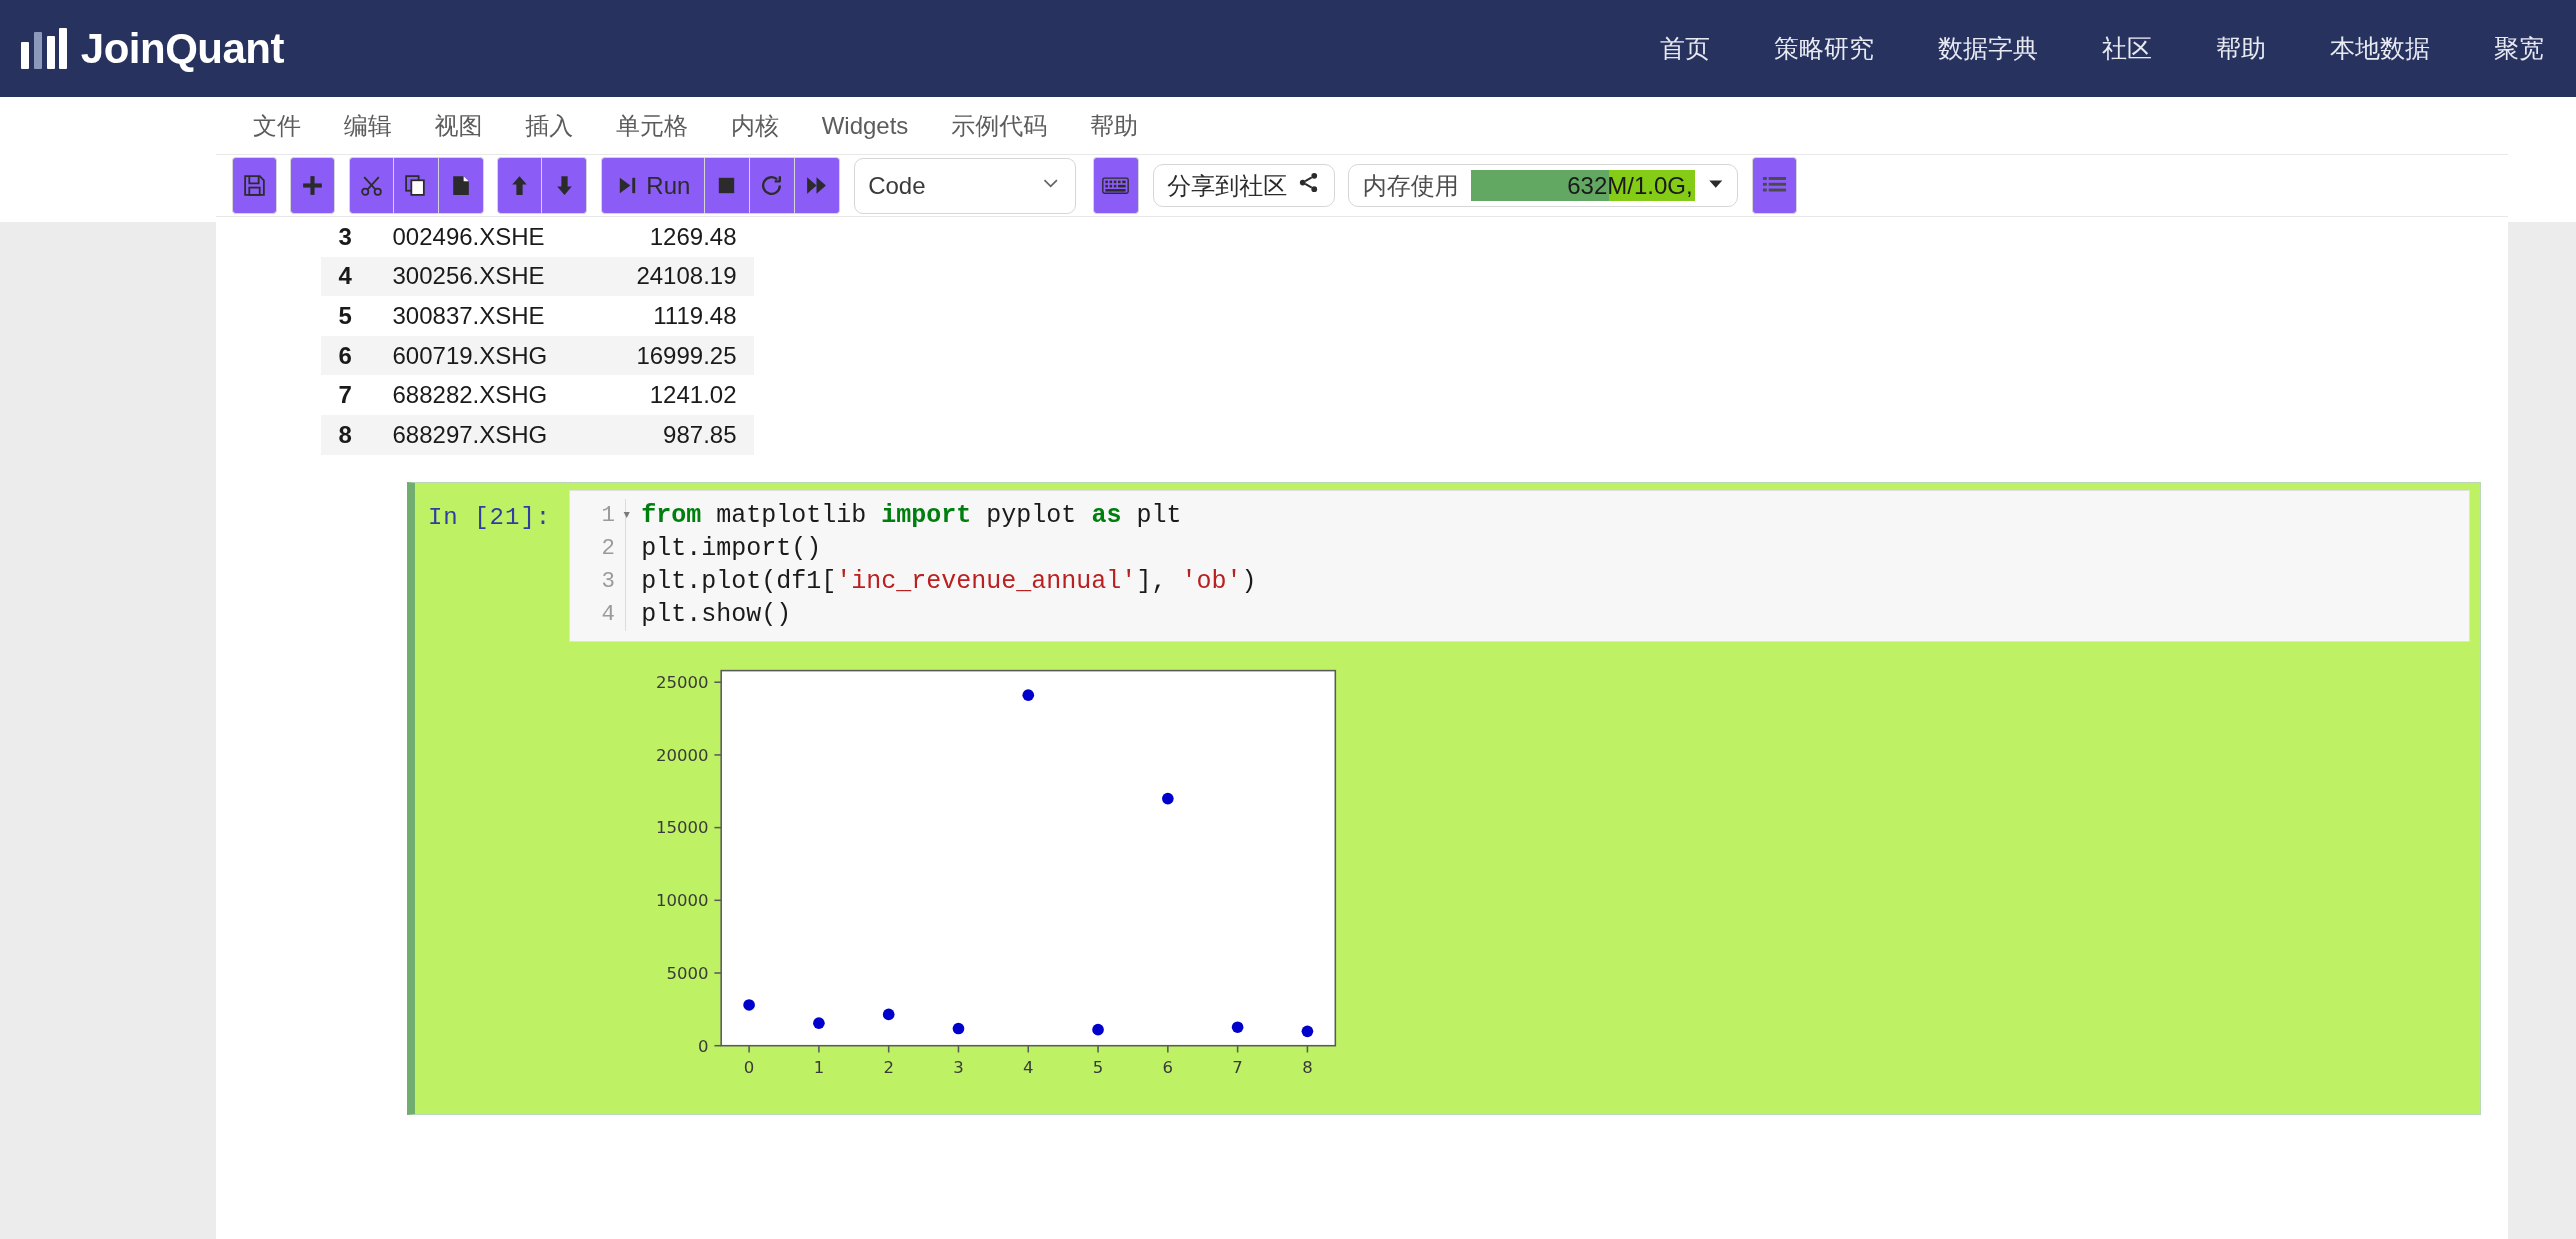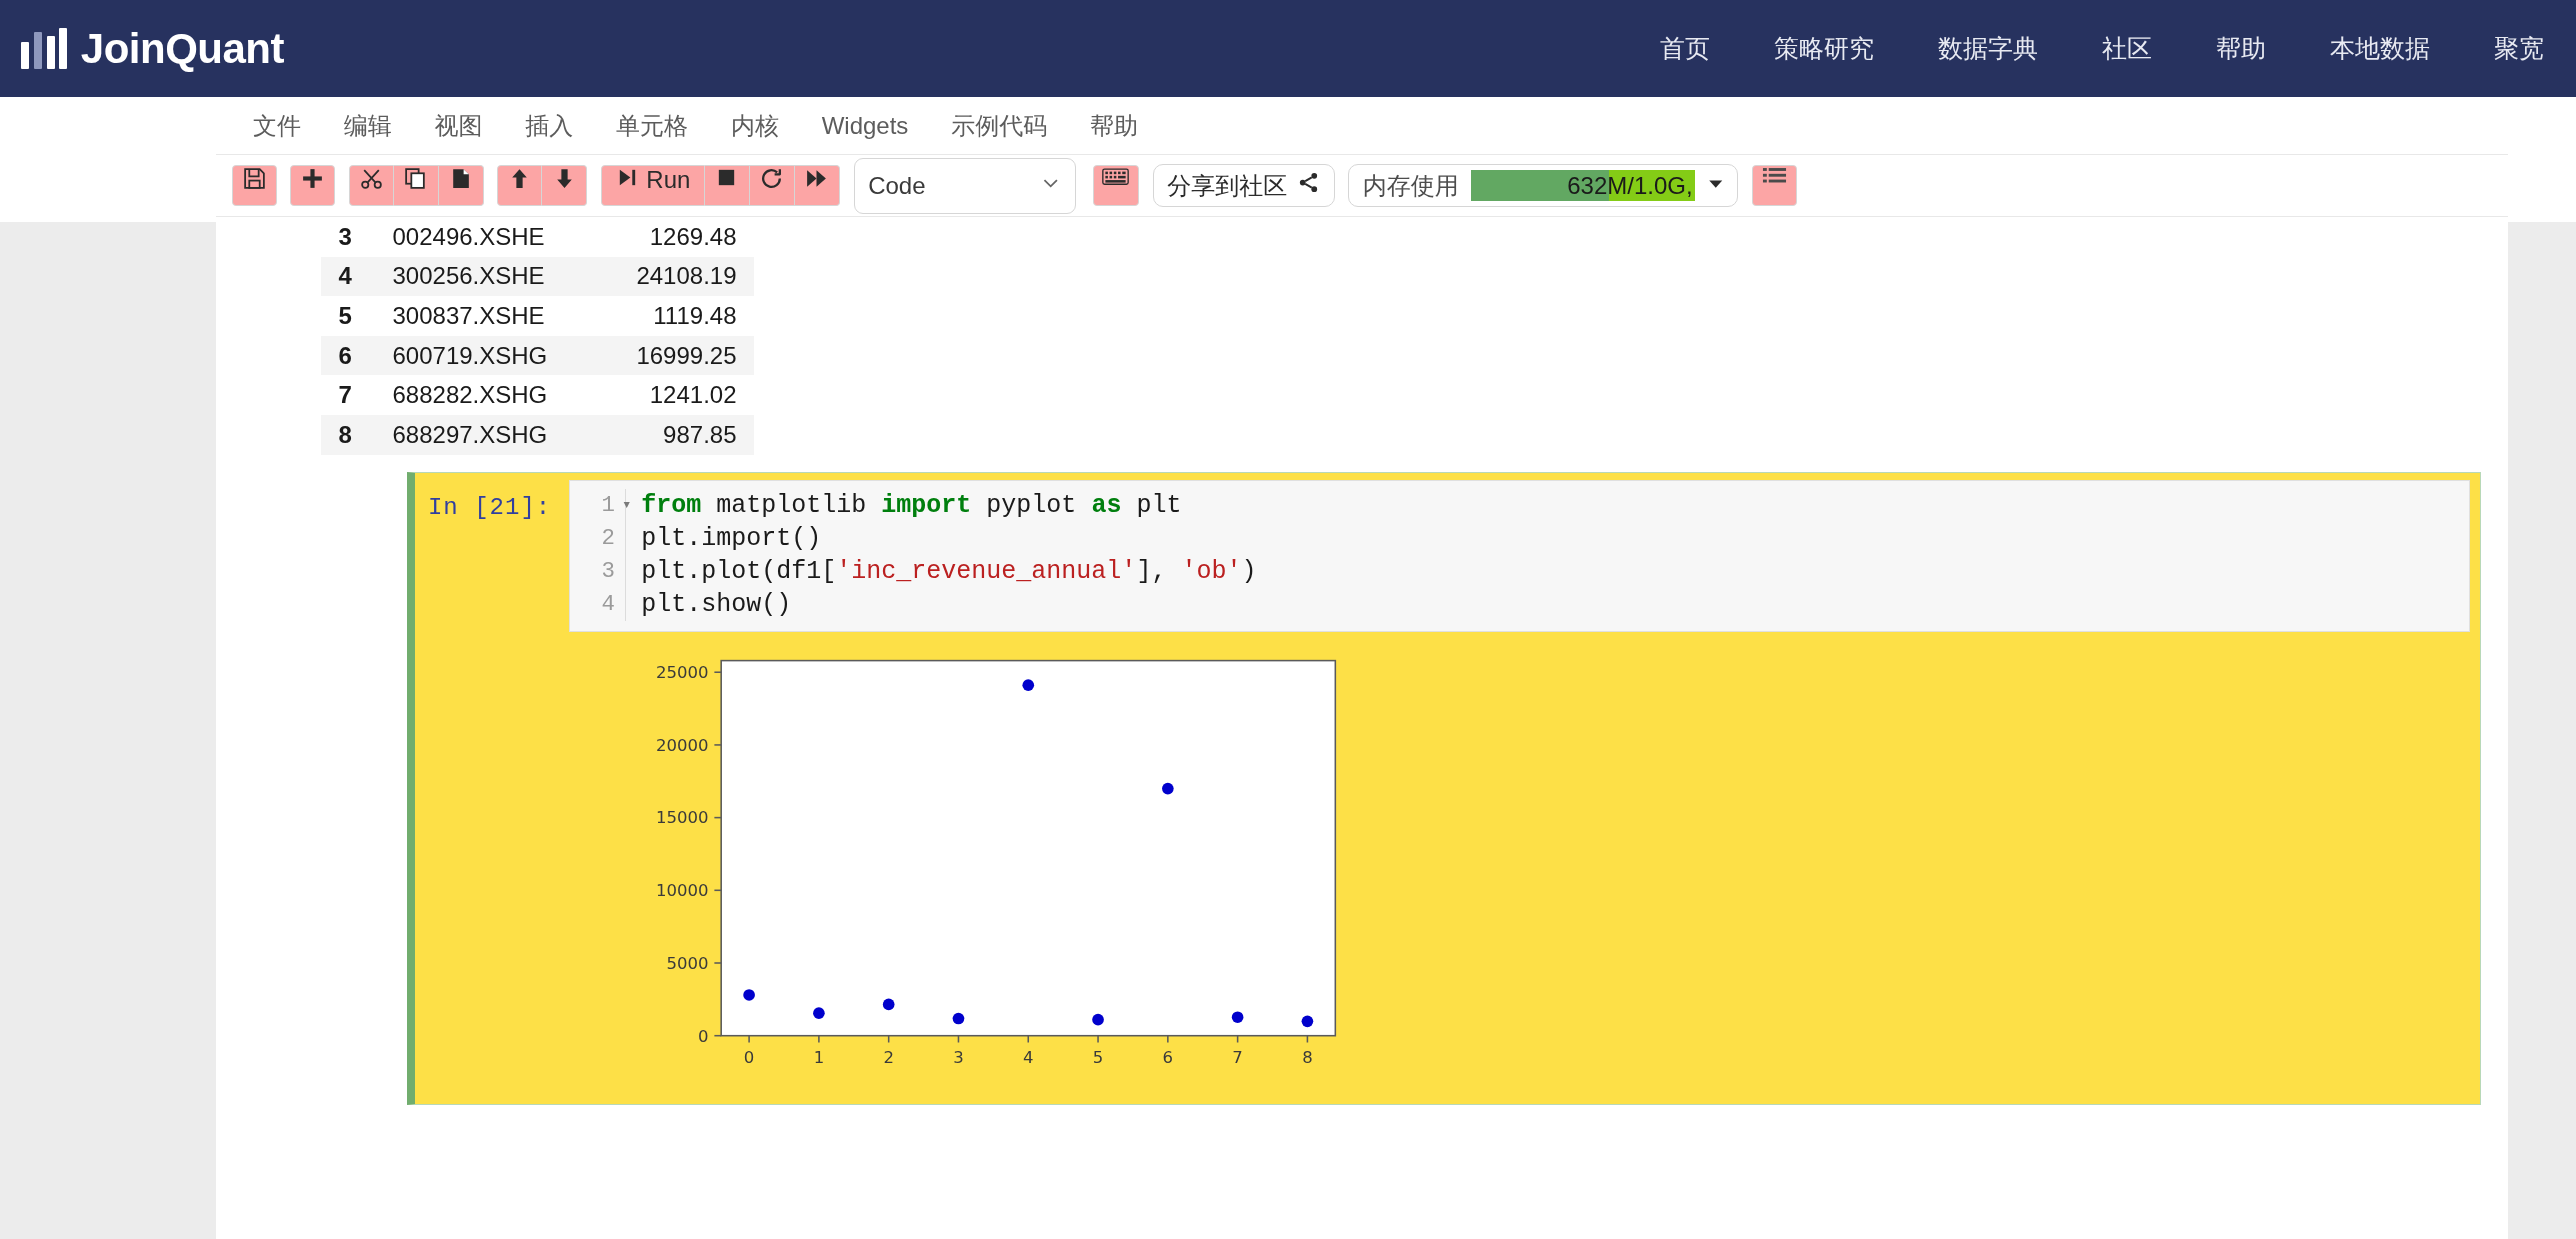--- a/index.html
+++ b/index.html
@@ -71,23 +71,23 @@
   }
 
   
   .toolbar {
     height: 62px; display: flex; align-items: center;
     padding-left: 15.6px; gap: 0px; border-bottom: 1px solid #e8e8e8;
     background: #fff;
   }
   .tgroup { display: flex; margin-right: 13.6px; }
   .tbtn {
-    height: 41px; min-width: 45px; padding: 0 8.8px;
-    border: 1px solid #d6d6d6; background: #fca5a5;
-    display: flex; justify-content: center;
+    height: 57px; min-width: 45px; padding: 0 8.8px;
+    border: 1px solid #d6d6d6; background: #8b5cf6;
+    display: flex; align-items: center; justify-content: center;
     cursor: pointer;
   }
   .tgroup .tbtn + .tbtn { border-left: none; }
   .tgroup .tbtn:first-child { border-radius: 3.9px 0 0 3.9px; }
   .tgroup .tbtn:last-child { border-radius: 0 3.9px 3.9px 0; }
   .tgroup .tbtn:only-child { border-radius: 3.9px; }
   .tbtn svg { display: block; }
   .run-btn { padding: 0 13.6px; gap: 7.8px; font-size: 24px; color: #2b2b2b; }
   .celltype-sel {
     height: 56px; width: 222px; border: 1px solid #d6d6d6; border-radius: 9px;
@@ -129,24 +129,24 @@
   .df-table { border-collapse: collapse; font-size: 24px; color: #1a1a1a; }
   .df-table td { padding: 5.8px 17.5px; }
   .df-table tr.shaded { background: #f4f4f4; }
   .df-idx { font-weight: bold; text-align: left; width: 54px; padding-right: 5.8px !important; }
   .df-code { text-align: left; width: 204px; }
   .df-val { text-align: right; width: 175px; }
   .df-clip { height: 23px; overflow: hidden; }
 
   
   .cell {
-    margin: 17px 27px 0 191px;
+    margin: 27px 27px 0 191px;
     border: 1px solid #b8d8b8;
     border-left: 8.8px solid #71ad6e;
-    background: #fde047;
+    background: #bef264;
     padding: 7.8px 9.7px 9.7px 9.7px;
     display: block;
   }
   .cell-row { display: flex; align-items: flex-start; }
   .prompt {
     width: 144px; flex: 0 0 144px; text-align: right;
     font-family: "Liberation Mono", monospace; font-size: 24px; color: #303f9f;
     padding-top: 13.6px; padding-right: 17.5px; letter-spacing: 1px;
   }
   .editor {

